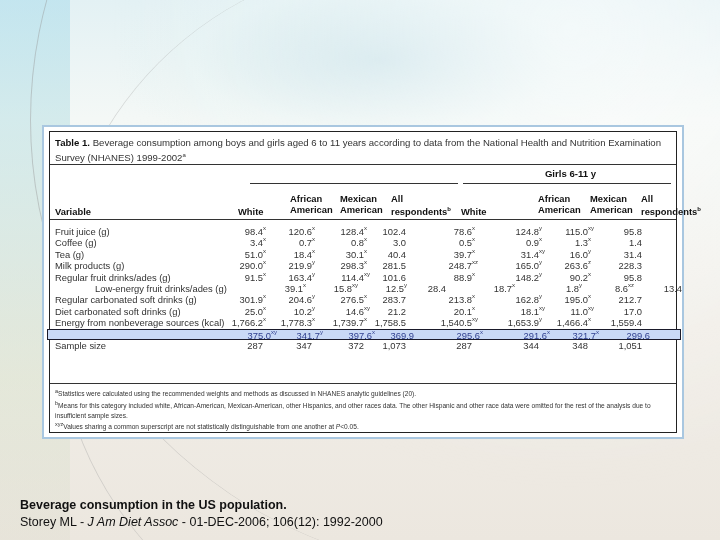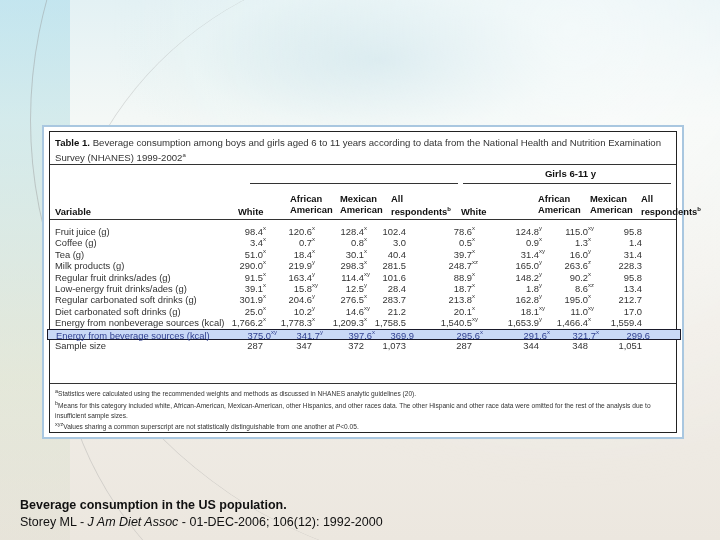--- a/index.html
+++ b/index.html
@@ -141,21 +141,21 @@
           <span class="cell-label">Regular fruit drinks/ades (g)</span>
           <span class="cell" style="right: 404px;"><span>91.5</span><sup style="display: inline-block; width: 8px; text-align: left;">x</sup></span>
           <span class="cell" style="right: 355px;"><span>163.4</span><sup style="display: inline-block; width: 8px; text-align: left;">y</sup></span>
           <span class="cell" style="right: 303px;"><span>114.4</span><sup style="display: inline-block; width: 8px; text-align: left;">xy</sup></span>
           <span class="cell" style="right: 261px;"><span>101.6</span><sup style="display: inline-block; width: 8px; text-align: left;"></sup></span>
           <span class="cell" style="right: 195px;"><span>88.9</span><sup style="display: inline-block; width: 8px; text-align: left;">x</sup></span>
           <span class="cell" style="right: 128px;"><span>148.2</span><sup style="display: inline-block; width: 8px; text-align: left;">y</sup></span>
           <span class="cell" style="right: 79px;"><span>90.2</span><sup style="display: inline-block; width: 8px; text-align: left;">x</sup></span>
           <span class="cell" style="right: 25px;"><span>95.8</span><sup style="display: inline-block; width: 8px; text-align: left;"></sup></span>
         </div>
-        <div class="row" style="top: 151px;">
+        <div class="row" style="top: 151px; margin-left: 40px;">
           <span class="cell-label">Low-energy fruit drinks/ades (g)</span>
           <span class="cell" style="right: 404px;"><span>39.1</span><sup style="display: inline-block; width: 8px; text-align: left;">x</sup></span>
           <span class="cell" style="right: 355px;"><span>15.8</span><sup style="display: inline-block; width: 8px; text-align: left;">xy</sup></span>
           <span class="cell" style="right: 303px;"><span>12.5</span><sup style="display: inline-block; width: 8px; text-align: left;">y</sup></span>
           <span class="cell" style="right: 261px;"><span>28.4</span><sup style="display: inline-block; width: 8px; text-align: left;"></sup></span>
           <span class="cell" style="right: 195px;"><span>18.7</span><sup style="display: inline-block; width: 8px; text-align: left;">x</sup></span>
           <span class="cell" style="right: 128px;"><span>1.8</span><sup style="display: inline-block; width: 8px; text-align: left;">y</sup></span>
           <span class="cell" style="right: 79px;"><span>8.6</span><sup style="display: inline-block; width: 8px; text-align: left;">xz</sup></span>
           <span class="cell" style="right: 25px;"><span>13.4</span><sup style="display: inline-block; width: 8px; text-align: left;"></sup></span>
         </div>
@@ -178,29 +178,28 @@
           <span class="cell" style="right: 261px;"><span>21.2</span><sup style="display: inline-block; width: 8px; text-align: left;"></sup></span>
           <span class="cell" style="right: 195px;"><span>20.1</span><sup style="display: inline-block; width: 8px; text-align: left;">x</sup></span>
           <span class="cell" style="right: 128px;"><span>18.1</span><sup style="display: inline-block; width: 8px; text-align: left;">xy</sup></span>
           <span class="cell" style="right: 79px;"><span>11.0</span><sup style="display: inline-block; width: 8px; text-align: left;">xy</sup></span>
           <span class="cell" style="right: 25px;"><span>17.0</span><sup style="display: inline-block; width: 8px; text-align: left;"></sup></span>
         </div>
         <div class="row" style="top: 185.2px;">
           <span class="cell-label">Energy from nonbeverage sources (kcal)</span>
           <span class="cell" style="right: 404px;"><span>1,766.2</span><sup style="display: inline-block; width: 8px; text-align: left;">x</sup></span>
           <span class="cell" style="right: 355px;"><span>1,778.3</span><sup style="display: inline-block; width: 8px; text-align: left;">x</sup></span>
-          <span class="cell" style="right: 303px;"><span>1,209.3</span><sup style="display: inline-block; width: 8px; text-align: left;">x</sup></span>
+          <span class="cell" style="right: 303px;"><span>1,739.7</span><sup style="display: inline-block; width: 8px; text-align: left;">x</sup></span>
           <span class="cell" style="right: 261px; text-align: right;"><span>1,758.5</span><sup style="display: inline-block; width: 8px; text-align: left;"></sup></span>
           <span class="cell" style="right: 195px;"><span>1,540.5</span><sup style="display: inline-block; width: 8px; text-align: left;">xy</sup></span>
           <span class="cell" style="right: 128px;"><span>1,653.9</span><sup style="display: inline-block; width: 8px; text-align: left;">y</sup></span>
           <span class="cell" style="right: 79px;"><span>1,466.4</span><sup style="display: inline-block; width: 8px; text-align: left;">x</sup></span>
           <span class="cell" style="right: 25px;"><span>1,559.4</span><sup style="display: inline-block; width: 8px; text-align: left;"></sup></span>
         </div>
         <div class="row hl" style="top: 196.6px;">
-          <span class="cell-label">Energy from beverage sources (kcal)</span>
           <span class="cell" style="right: 401px;"><span>375.0</span><sup style="display: inline-block; width: 8px; text-align: left;">xy</sup></span>
           <span class="cell" style="right: 352px;"><span>341.7</span><sup style="display: inline-block; width: 8px; text-align: left;">y</sup></span>
           <span class="cell" style="right: 300px;"><span>397.6</span><sup style="display: inline-block; width: 8px; text-align: left;">x</sup></span>
           <span class="cell" style="right: 258px;"><span>369.9</span><sup style="display: inline-block; width: 8px; text-align: left;"></sup></span>
           <span class="cell" style="right: 192px;"><span>295.6</span><sup style="display: inline-block; width: 8px; text-align: left;">x</sup></span>
           <span class="cell" style="right: 125px;"><span>291.6</span><sup style="display: inline-block; width: 8px; text-align: left;">x</sup></span>
           <span class="cell" style="right: 76px;"><span>321.7</span><sup style="display: inline-block; width: 8px; text-align: left;">x</sup></span>
           <span class="cell" style="right: 22px;"><span>299.6</span><sup style="display: inline-block; width: 8px; text-align: left;"></sup></span>
         </div>
         <div class="row" style="top: 208px;">

